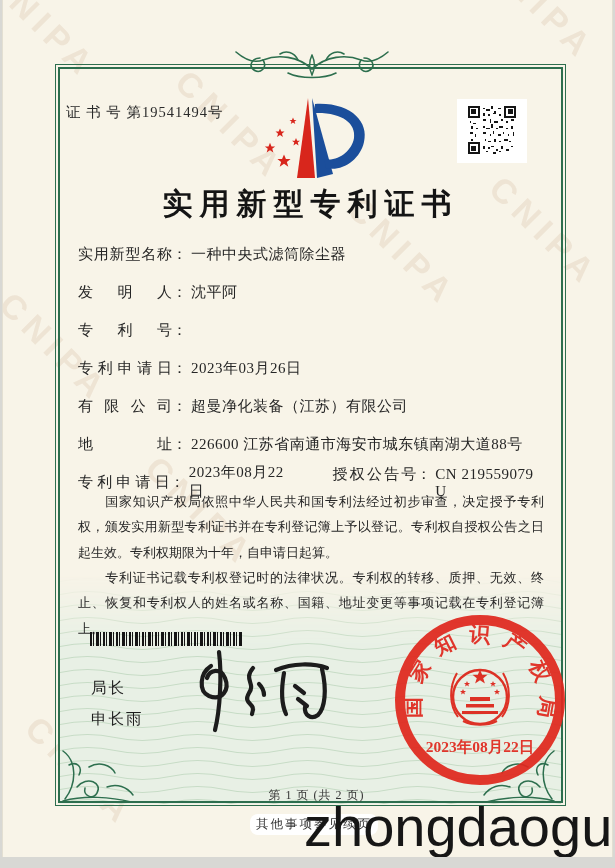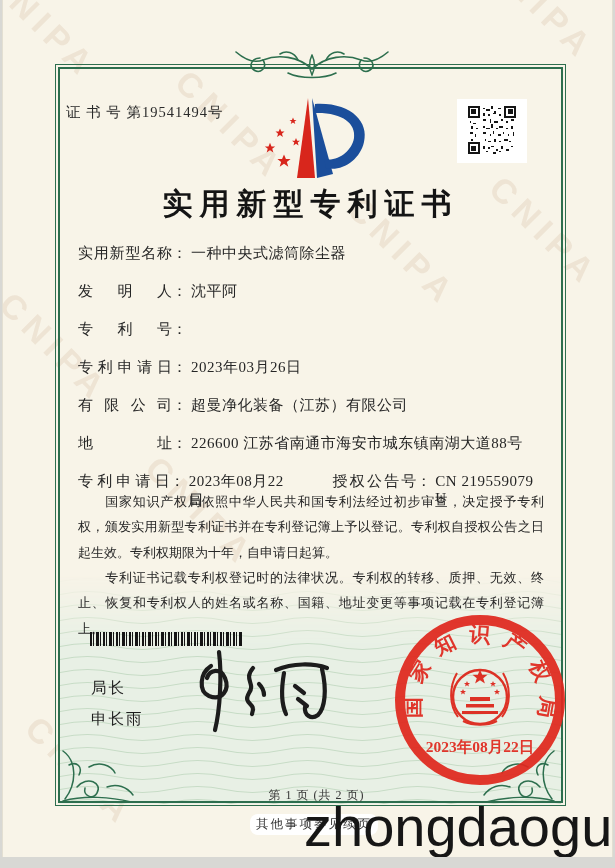--- a/index.html
+++ b/index.html
@@ -28,21 +28,21 @@
             letter-spacing:1px; z-index:3; }
 
   .logo { position:absolute; left:250px; top:92px; z-index:3; }
   .qrbox { position:absolute; left:454px; top:99px; width:70px; height:64px; background:#ffffff; z-index:3; }
   .qrbox svg { position:absolute; left:11px; top:7px; }
 
   .title { position:absolute; left:52px; top:184px; width:511px; text-align:center;
            font-size:30px; font-weight:bold; letter-spacing:7px; color:#141414; z-index:3; }
 
   .fields { position:absolute; left:75px; top:244px; width:468px; z-index:3; }
-  .frow { display:flex; align-items:flex-start; height:20px; margin-bottom:18px; font-size:15px; color:#262626; }
+  .frow { display:flex; align-items:center; height:20px; margin-bottom:18px; font-size:15px; color:#262626; }
   .flabel { display:inline-block; width:94px; text-align:justify; text-align-last:justify; }
   .fcolon { display:inline-block; margin-right:4px; }
   .fvalue { letter-spacing:0.5px; }
   .grantpair { margin-left:36px; display:flex; align-items:baseline; }
   .grantpair .flabel { width:86px; }
 
   .paras { position:absolute; left:75px; top:489px; width:466px; z-index:3;
            font-size:13px; line-height:1.95; color:#262626; text-align:justify; }
   .paras p { text-indent:2.1em; }
 

